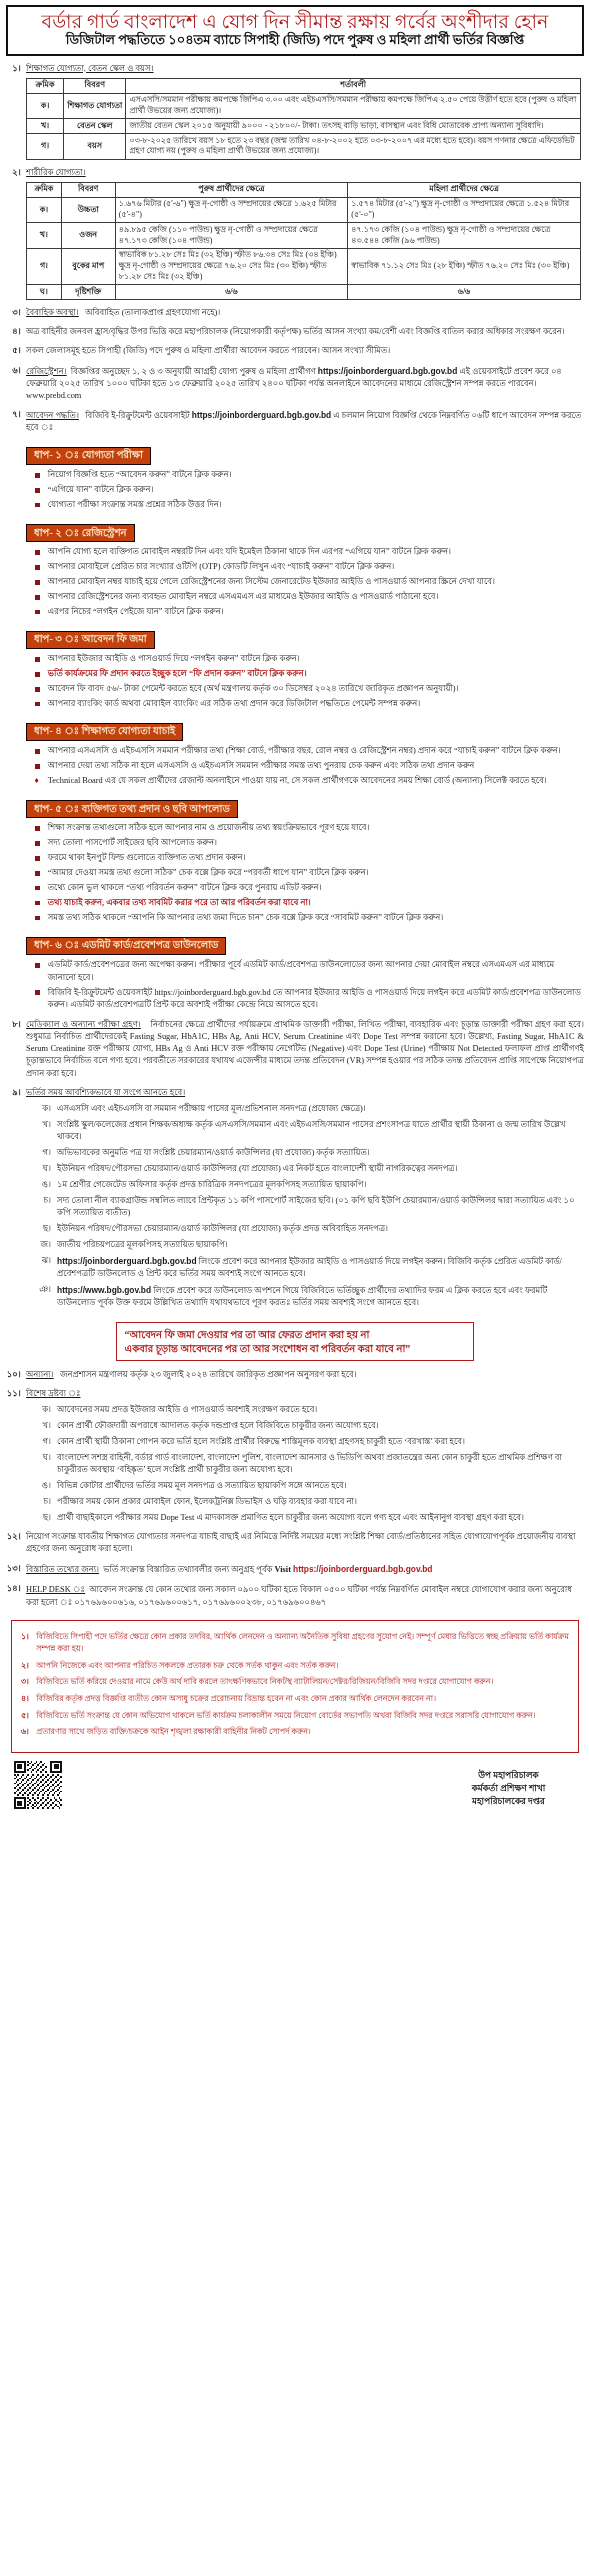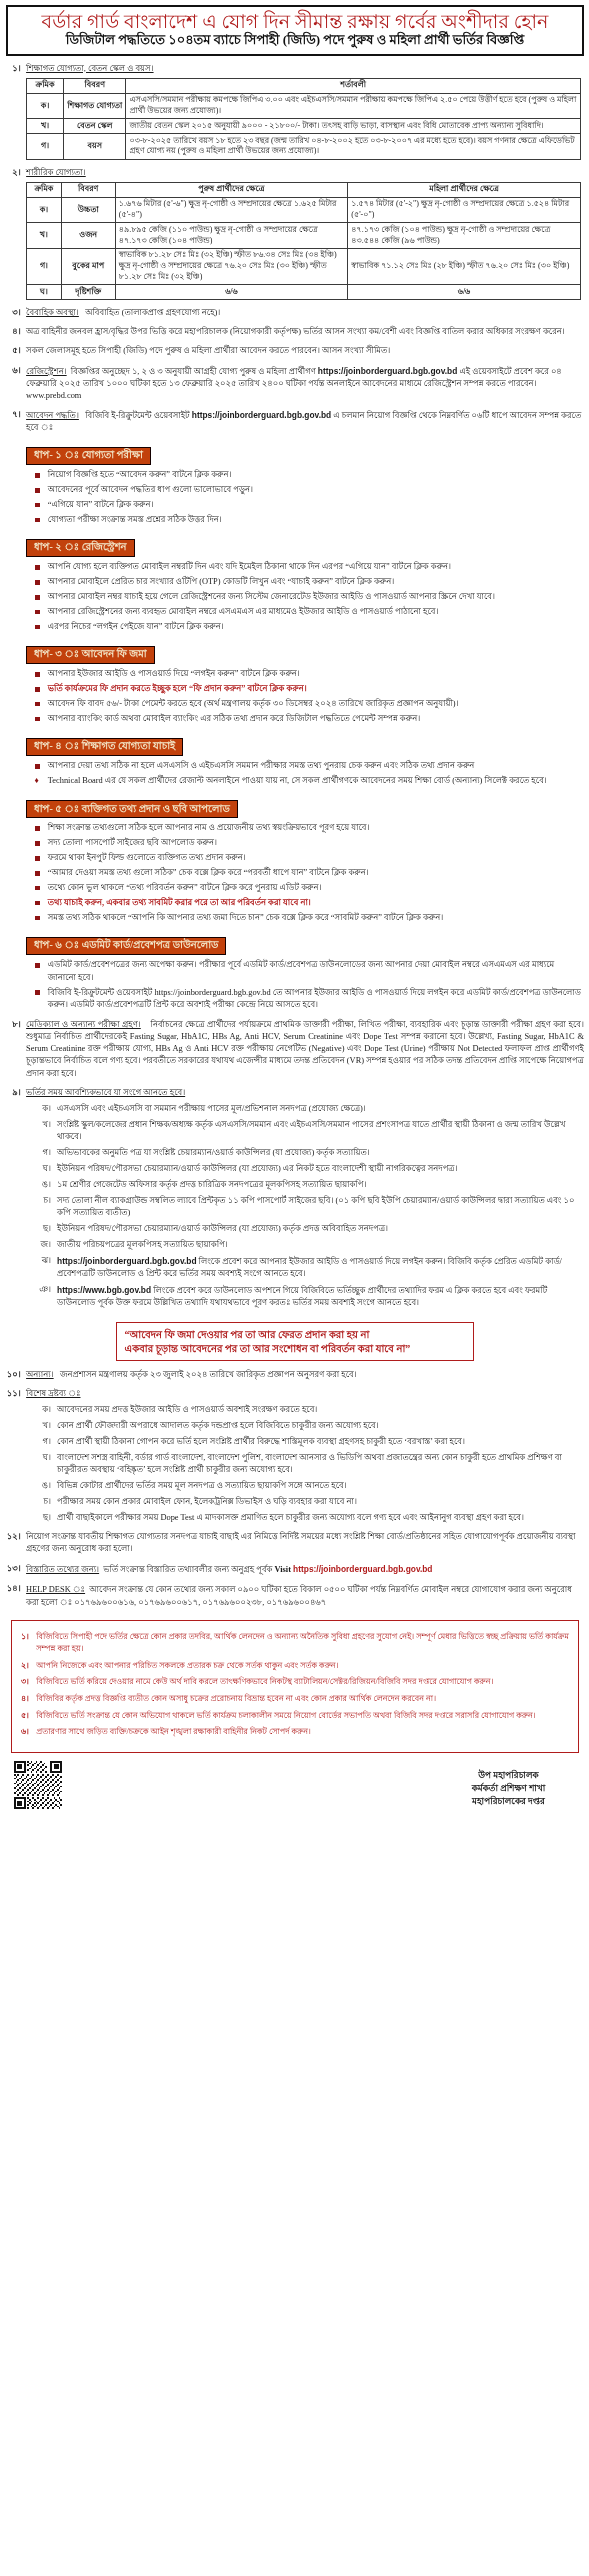--- a/index.html
+++ b/index.html
@@ -281,21 +281,20 @@
       &nbsp;&nbsp;<span>বিজিবি ই-রিক্রুটমেন্ট ওয়েবসাইট</span>
       <span class="mono-lnk">https://joinborderguard.bgb.gov.bd</span>
       <span>এ চলমান নিয়োগ বিজ্ঞপ্তি থেকে নিম্নবর্ণিত ০৬টি ধাপে আবেদন সম্পন্ন করতে হবে ঃ</span>
     </div>
   </div>
 
   <div class="step-wrap">
     <div class="step-badge">ধাপ- ১ ঃ যোগ্যতা পরীক্ষা</div>
     <ul class="step-list">
       <li>নিয়োগ বিজ্ঞপ্তি হতে “আবেদন করুন” বাটনে ক্লিক করুন।</li>
-      <li>আবেদনের পূর্বে আবেদন পদ্ধতির ধাপ গুলো ভালোভাবে পড়ুন।</li>
       <li>“এগিয়ে যান” বাটনে ক্লিক করুন।</li>
       <li>যোগ্যতা পরীক্ষা সংক্রান্ত সমস্ত প্রশ্নের সঠিক উত্তর দিন।</li>
     </ul>
   </div>
 
   <div class="step-wrap">
     <div class="step-badge">ধাপ- ২ ঃ রেজিস্ট্রেশন</div>
     <ul class="step-list">
       <li>আপনি যোগ্য হলে ব্যক্তিগত মোবাইল নম্বরটি দিন এবং যদি ইমেইল ঠিকানা থাকে দিন এরপর “এগিয়ে যান” বাটনে ক্লিক করুন।</li>
       <li>আপনার মোবাইলে প্রেরিত চার সংখ্যার ওটিপি (OTP) কোডটি লিখুন এবং “যাচাই করুন” বাটনে ক্লিক করুন।</li>
@@ -311,20 +310,21 @@
       <li>আপনার ইউজার আইডি ও পাসওয়ার্ড দিয়ে “লগইন করুন” বাটনে ক্লিক করুন।</li>
       <li class="red">ভর্তি কার্যক্রমের ফি প্রদান করতে ইচ্ছুক হলে “ফি প্রদান করুন” বাটনে ক্লিক করুন।</li>
       <li>আবেদন ফি বাবদ ৫৬/- টাকা পেমেন্ট করতে হবে (অর্থ মন্ত্রণালয় কর্তৃক ৩০ ডিসেম্বর ২০২৪ তারিখে জারিকৃত প্রজ্ঞাপন অনুযায়ী)।</li>
       <li>আপনার ব্যাংকিং কার্ড অথবা মোবাইল ব্যাংকিং এর সঠিক তথ্য প্রদান করে ডিজিটাল পদ্ধতিতে পেমেন্ট সম্পন্ন করুন।</li>
     </ul>
   </div>
 
   <div class="step-wrap">
     <div class="step-badge">ধাপ- ৪ ঃ শিক্ষাগত যোগ্যতা যাচাই</div>
     <ul class="step-list">
+      <li>আপনার এসএসসি ও এইচএসসি সমমান পরীক্ষার তথ্য (শিক্ষা বোর্ড, পরীক্ষার বছর, রোল নম্বর ও রেজিস্ট্রেশন নম্বর) প্রদান করে “যাচাই করুন” বাটনে ক্লিক করুন।</li>
       <li>আপনার দেয়া তথ্য সঠিক না হলে এসএসসি ও এইচএসসি সমমান পরীক্ষার সমস্ত তথ্য পুনরায় চেক করুন এবং সঠিক তথ্য প্রদান করুন</li>
       <li class="diamond">Technical Board এর যে সকল প্রার্থীদের রেজাল্ট অনলাইনে পাওয়া যায় না, সে সকল প্রার্থীগণকে আবেদনের সময় শিক্ষা বোর্ড (অন্যান্য) সিলেক্ট করতে হবে।</li>
     </ul>
   </div>
 
   <div class="step-wrap">
     <div class="step-badge">ধাপ- ৫ ঃ ব্যক্তিগত তথ্য প্রদান ও ছবি আপলোড</div>
     <ul class="step-list">
       <li>শিক্ষা সংক্রান্ত তথ্যগুলো সঠিক হলে আপনার নাম ও প্রয়োজনীয় তথ্য স্বয়ংক্রিয়ভাবে পূরণ হয়ে যাবে।</li>
       <li>সদ্য তোলা পাসপোর্ট সাইজের ছবি আপলোড করুন।</li>

